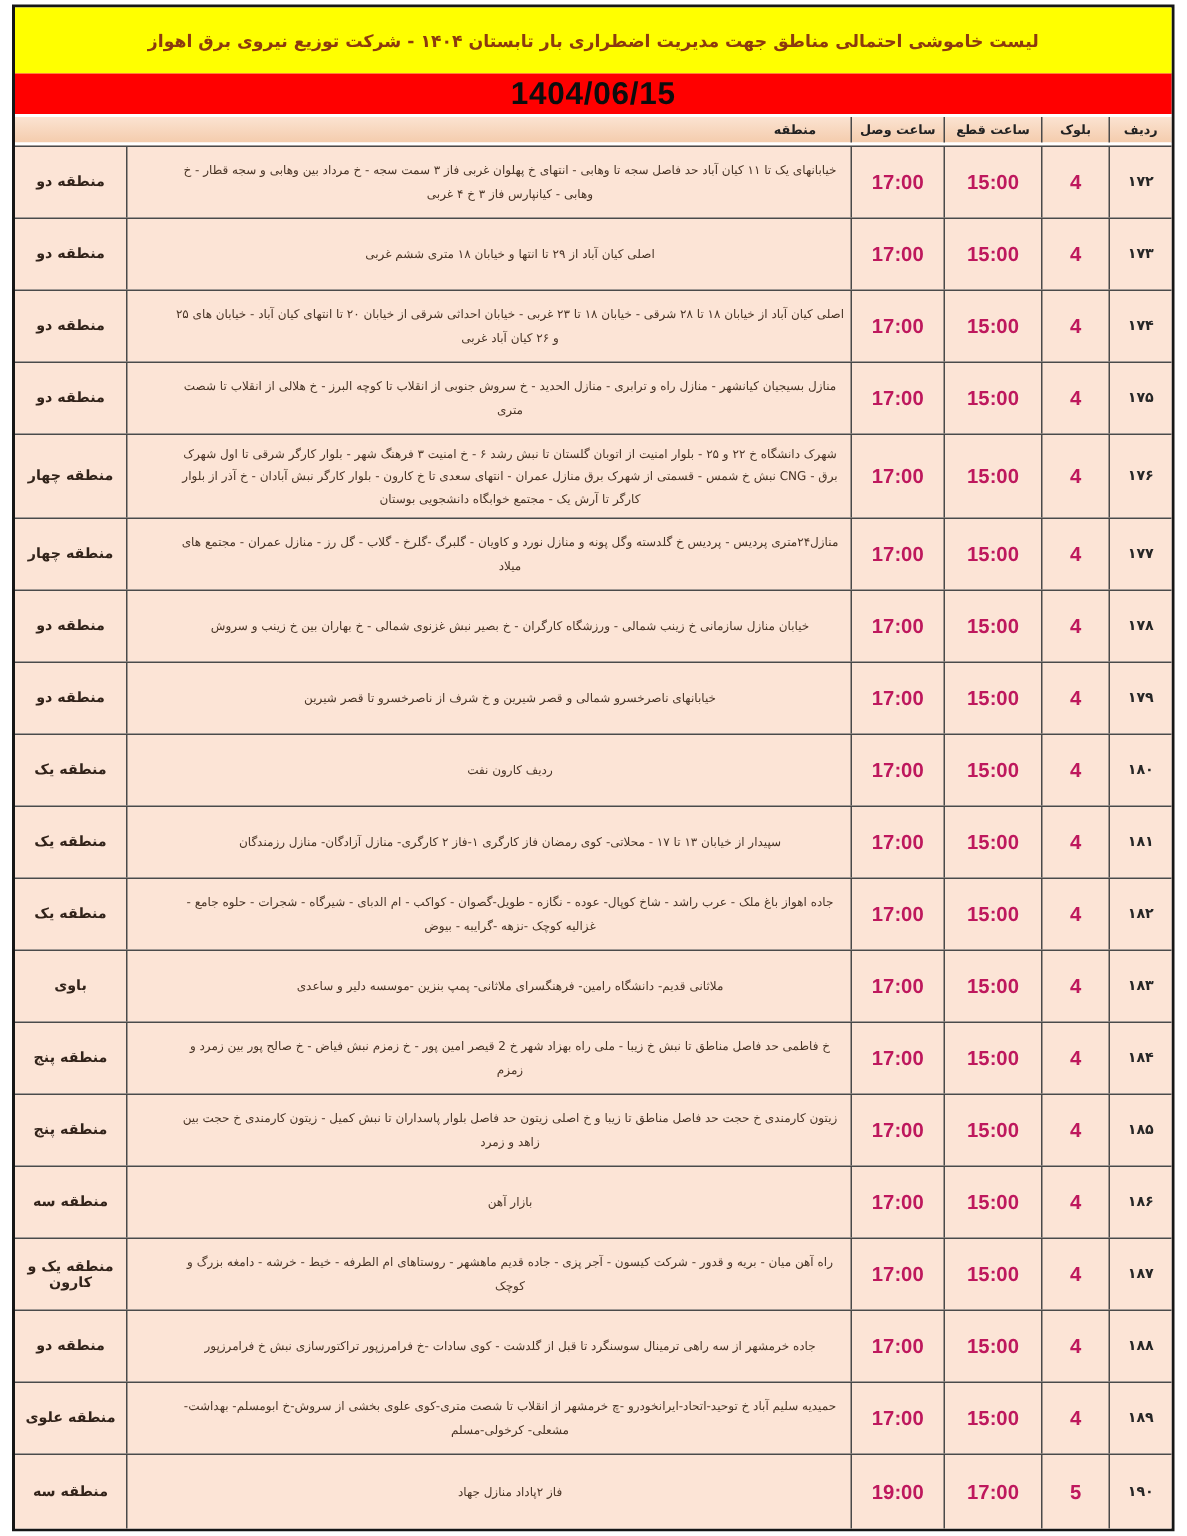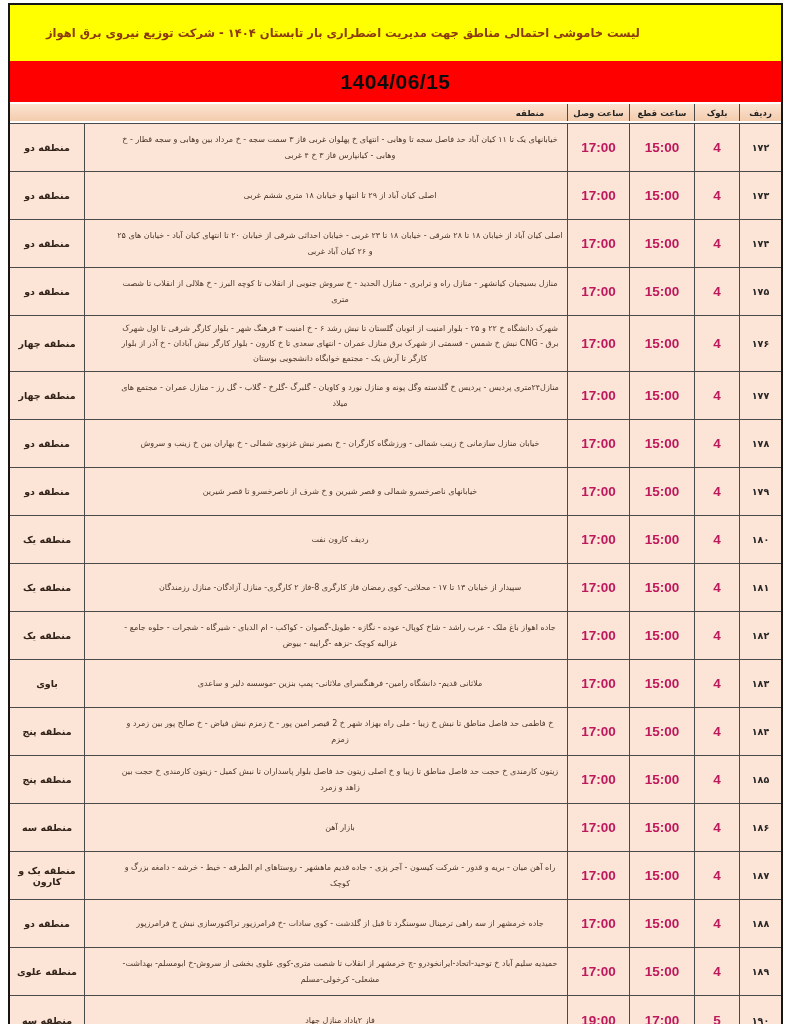--- a/index.html
+++ b/index.html
@@ -2,32 +2,32 @@
 <html lang="fa" style="--yellow: #ffff00; --title-color: #8c3a0e; --red: #ff0000; --row-bg: #fce4d6;"><head>
 <meta charset="utf-8">
 <style>
   * { box-sizing: border-box; margin: 0; padding: 0; }
   html, body { width: 791px; background: #ffffff; }
   body { font-family: "DejaVu Sans", sans-serif; }
   .sheet { width: 775px; margin: 3px 8px 0 8px; border: 2px solid #161616; background: #fff; }
 
   .title-bar {
     background: var(--yellow, #ffff00);
-    height: 56px;
-    display: flex; align-items: center; 
+    height: 44px;
+    display: flex; align-items: center; justify-content: center;
     padding: 0 36px;
   }
   .title-bar .title {
     color: var(--title-color, #8c3a0e);
     font-size: 11.5px; font-weight: bold;
     direction: rtl; text-align: center; line-height: 1.3;
   }
   .date-bar {
     background: var(--red, #ff0000);
-    height: 41px;
+    height: 27px;
     display: flex; align-items: center; justify-content: center;
   }
   .date-bar .date {
     color: #0d0d0d; font-weight: bold; font-size: 21px;
     font-family: "Liberation Sans", "DejaVu Sans", sans-serif;
     letter-spacing: 0.5px;
   }
 
   .table { direction: rtl; width: 100%; }
   .tr { display: flex; align-items: stretch; border-top: 1px solid #4a4a4a; background: var(--row-bg, #fce4d6); }
@@ -288,21 +288,21 @@
     <div class="td c-block">
       <span class="num">4</span>
     </div>
     <div class="td c-off">
       <span class="num">15:00</span>
     </div>
     <div class="td c-on">
       <span class="num">17:00</span>
     </div>
     <div class="td c-loc">
-      <span class="loc-text">سپیدار از خیابان ۱۳ تا ۱۷ - محلاتی- کوی رمضان فاز کارگری 8-فاز ۲ کارگری- منازل آزادگان- منازل رزمندگان</span>
+      <span class="loc-text">سپیدار از خیابان ۱۳ تا ۱۷ - محلاتی- کوی رمضان فاز کارگری ۱-فاز ۲ کارگری- منازل آزادگان- منازل رزمندگان</span>
     </div>
     <div class="td c-region">
       <span class="region-text">منطقه یک</span>
     </div>
   </div>
 
   <div class="tr body">
     <div class="td c-row">
       <span class="fa-num">۱۸۲</span>
     </div>

